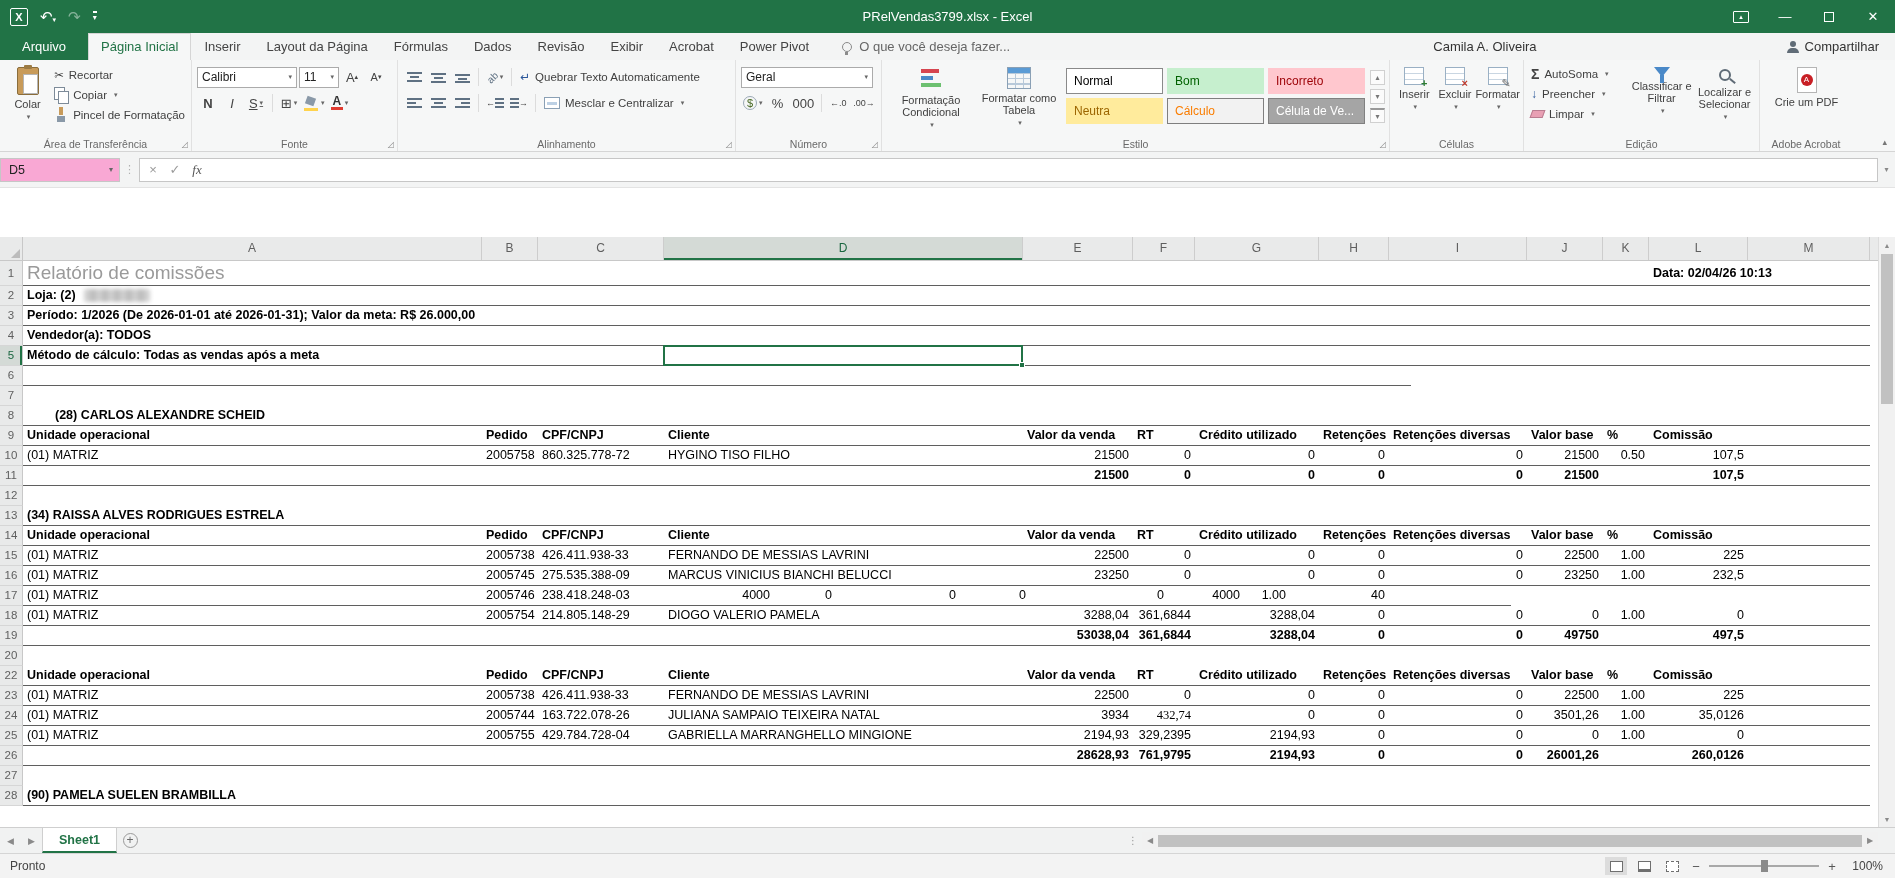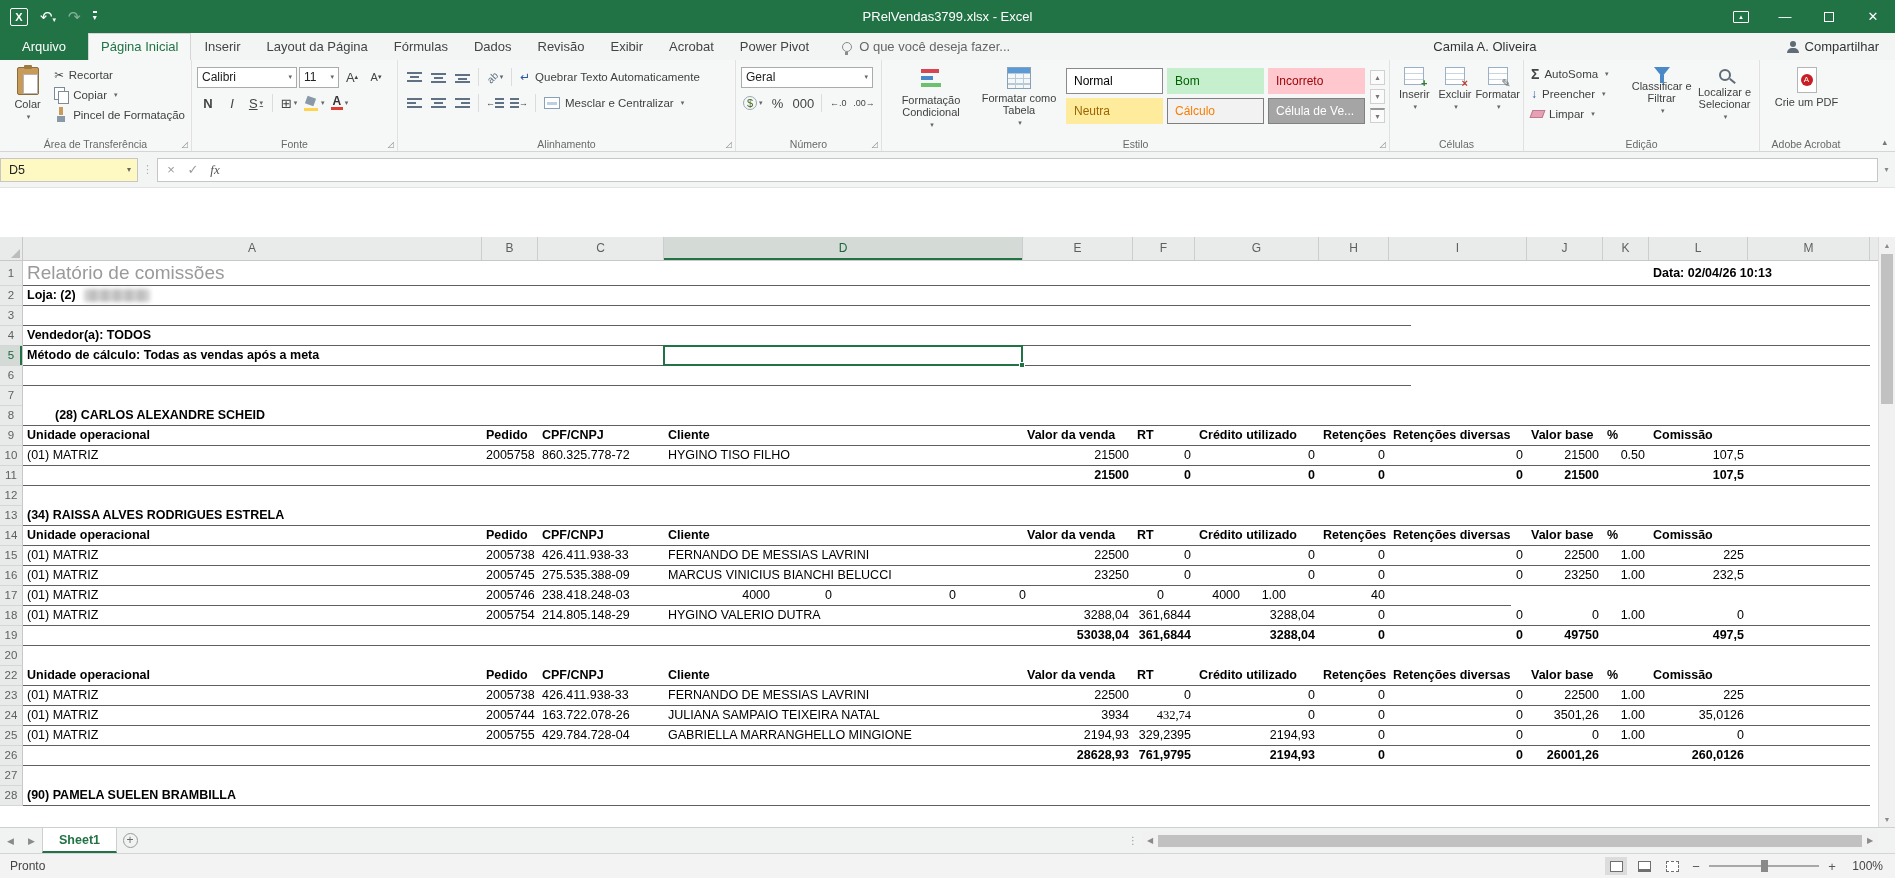--- a/index.html
+++ b/index.html
@@ -85,21 +85,21 @@
 .ic-eraser{width:13px;height:8px;background:#e8a0b4;border:1px solid #b97c90;transform:skewX(-20deg);display:inline-block}
 .ic-pdf{position:relative;width:20px;height:26px;background:#fff;border:1px solid #b5b5b5}
 .ic-pdf i{position:absolute;left:3px;top:6px;width:12px;height:12px;border-radius:50%;background:#c81f25;color:#fff;font-style:normal;font-size:8px;display:flex;align-items:center;justify-content:center}
 .sigma{font-size:14px;color:#444;font-weight:bold}
 .fillarrow{color:#2b579a;font-size:12px;font-weight:bold}
 .collapse{position:absolute;right:8px;bottom:4px;font-size:9px;color:#777}
 .alsvg{display:block}
 
 
 #fbar{position:absolute;top:152px;width:100%;height:36px;background:#f3f4f4;display:flex;align-items:center;border-bottom:1px solid #e3e3e3;padding-right:0}
-.namebox{width:138px;height:24px;background:#fef9c3;border:1px solid #c6c6c6;display:flex;align-items:center;justify-content:space-between;font-size:12.5px;padding:0 6px 0 8px;color:#222}
+.namebox{width:120px;height:24px;background:#f9a8d4;border:1px solid #c6c6c6;display:flex;align-items:center;justify-content:space-between;font-size:12.5px;padding:0 6px 0 8px;color:#222}
 .nbdrop{font-size:8px;color:#666}
 .fsplit{color:#b0b0b0;font-size:11px;padding:0 4px}
 .fxarea{display:flex;align-items:center;background:#fff;border:1px solid #c6c6c6;border-right:none;height:24px;padding:0 2px}
 .fxbtn{width:22px;text-align:center;color:#9a9a9a;font-size:13px}
 .fx{font-family:"Liberation Serif","DejaVu Serif",serif;font-style:italic;color:#555}
 .finput{flex:1;height:24px;background:#fff;border:1px solid #c6c6c6;border-left:none}
 .fexpand{width:17px;text-align:center;color:#888;font-size:8px}
 #fwhite{position:absolute;top:188px;width:100%;height:49px;background:#fff}
 
 
@@ -564,20 +564,21 @@
           <div class="cell ln" style="width: 70px;"></div>
           <div class="cell ln" style="width: 138px;"></div>
           <div class="cell ln" style="width: 76px;"></div>
           <div class="cell ln" style="width: 46px;"></div>
           <div class="cell ln" style="width: 99px;"></div>
           <div class="cell ln" style="width: 122px;"></div>
           <div class="cell" style="width: 60px;"></div>
         </div>
         <div class="grow" style="height: 20px; line-height: 19px;">
           <div class="rowh">3</div>
+          <div class="cell b ln" style="width: 459px;"><span>Período: 1/2026 (De 2026-01-01 até 2026-01-31); Valor da meta: R$ 26.000,00</span></div>
           <div class="cell ln" style="width: 56px;"></div>
           <div class="cell ln" style="width: 126px;"></div>
           <div class="cell ln" style="width: 359px;"></div>
           <div class="cell ln" style="width: 110px;"></div>
           <div class="cell ln" style="width: 62px;"></div>
           <div class="cell ln" style="width: 124px;"></div>
           <div class="cell ln" style="width: 70px;"></div>
           <div class="cell ln" style="width: 138px;"></div>
           <div class="cell ln" style="width: 76px;"></div>
           <div class="cell ln" style="width: 46px;"></div>
@@ -819,21 +820,21 @@
           <div class="cell r ln" style="width: 46px;"><span>1.00</span></div>
           <div class="cell r ln" style="width: 99px;"><span>40</span></div>
           <div class="cell ln" style="width: 122px;"></div>
           <div class="cell" style="width: 60px;"></div>
         </div>
         <div class="grow" style="height: 20px; line-height: 19px;">
           <div class="rowh">18</div>
           <div class="cell ln" style="width: 459px;"><span>(01) MATRIZ</span></div>
           <div class="cell r ln" style="width: 56px;"><span>2005754</span></div>
           <div class="cell ln" style="width: 126px;"><span>214.805.148-29</span></div>
-          <div class="cell ln" style="width: 359px;"><span>HYGINO VALERIO DUTRA</span></div>
+          <div class="cell ln" style="width: 359px;"><span>DIOGO VALERIO PAMELA</span></div>
           <div class="cell r ln" style="width: 110px;"><span>3288,04</span></div>
           <div class="cell r ln" style="width: 62px;"><span>361,6844</span></div>
           <div class="cell r ln" style="width: 124px;"><span>3288,04</span></div>
           <div class="cell r ln" style="width: 70px;"><span>0</span></div>
           <div class="cell r ln" style="width: 138px;"><span>0</span></div>
           <div class="cell r ln" style="width: 76px;"><span>0</span></div>
           <div class="cell r ln" style="width: 46px;"><span>1.00</span></div>
           <div class="cell r ln" style="width: 99px;"><span>0</span></div>
           <div class="cell ln" style="width: 122px;"></div>
           <div class="cell" style="width: 60px;"></div>

